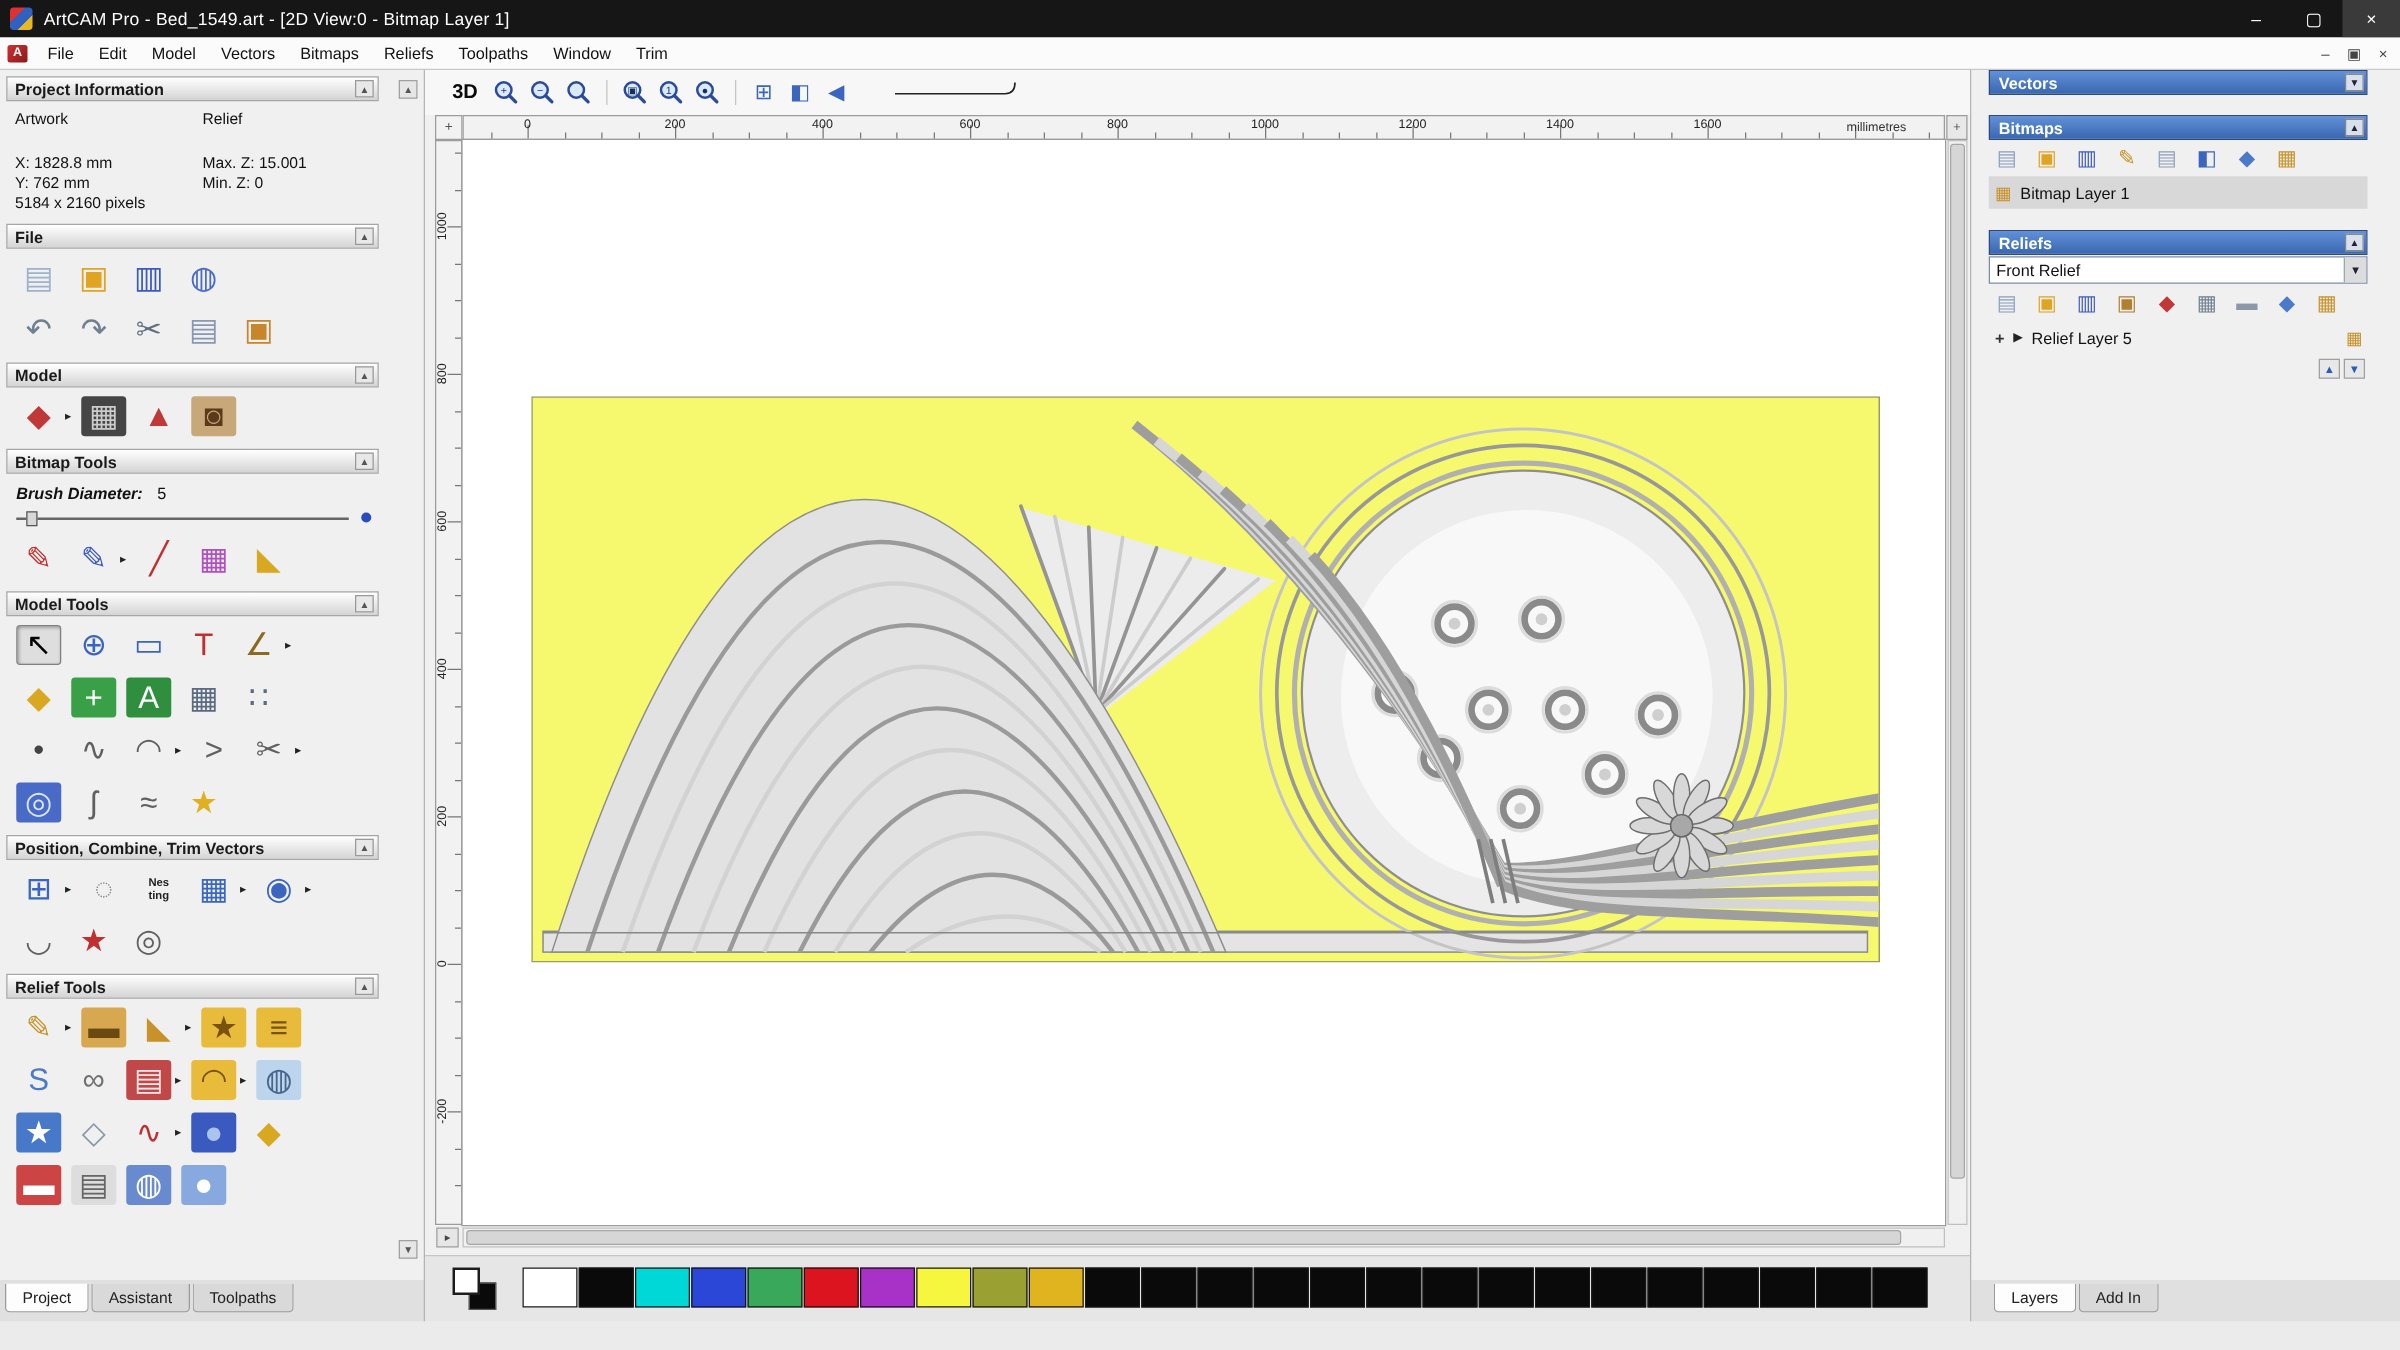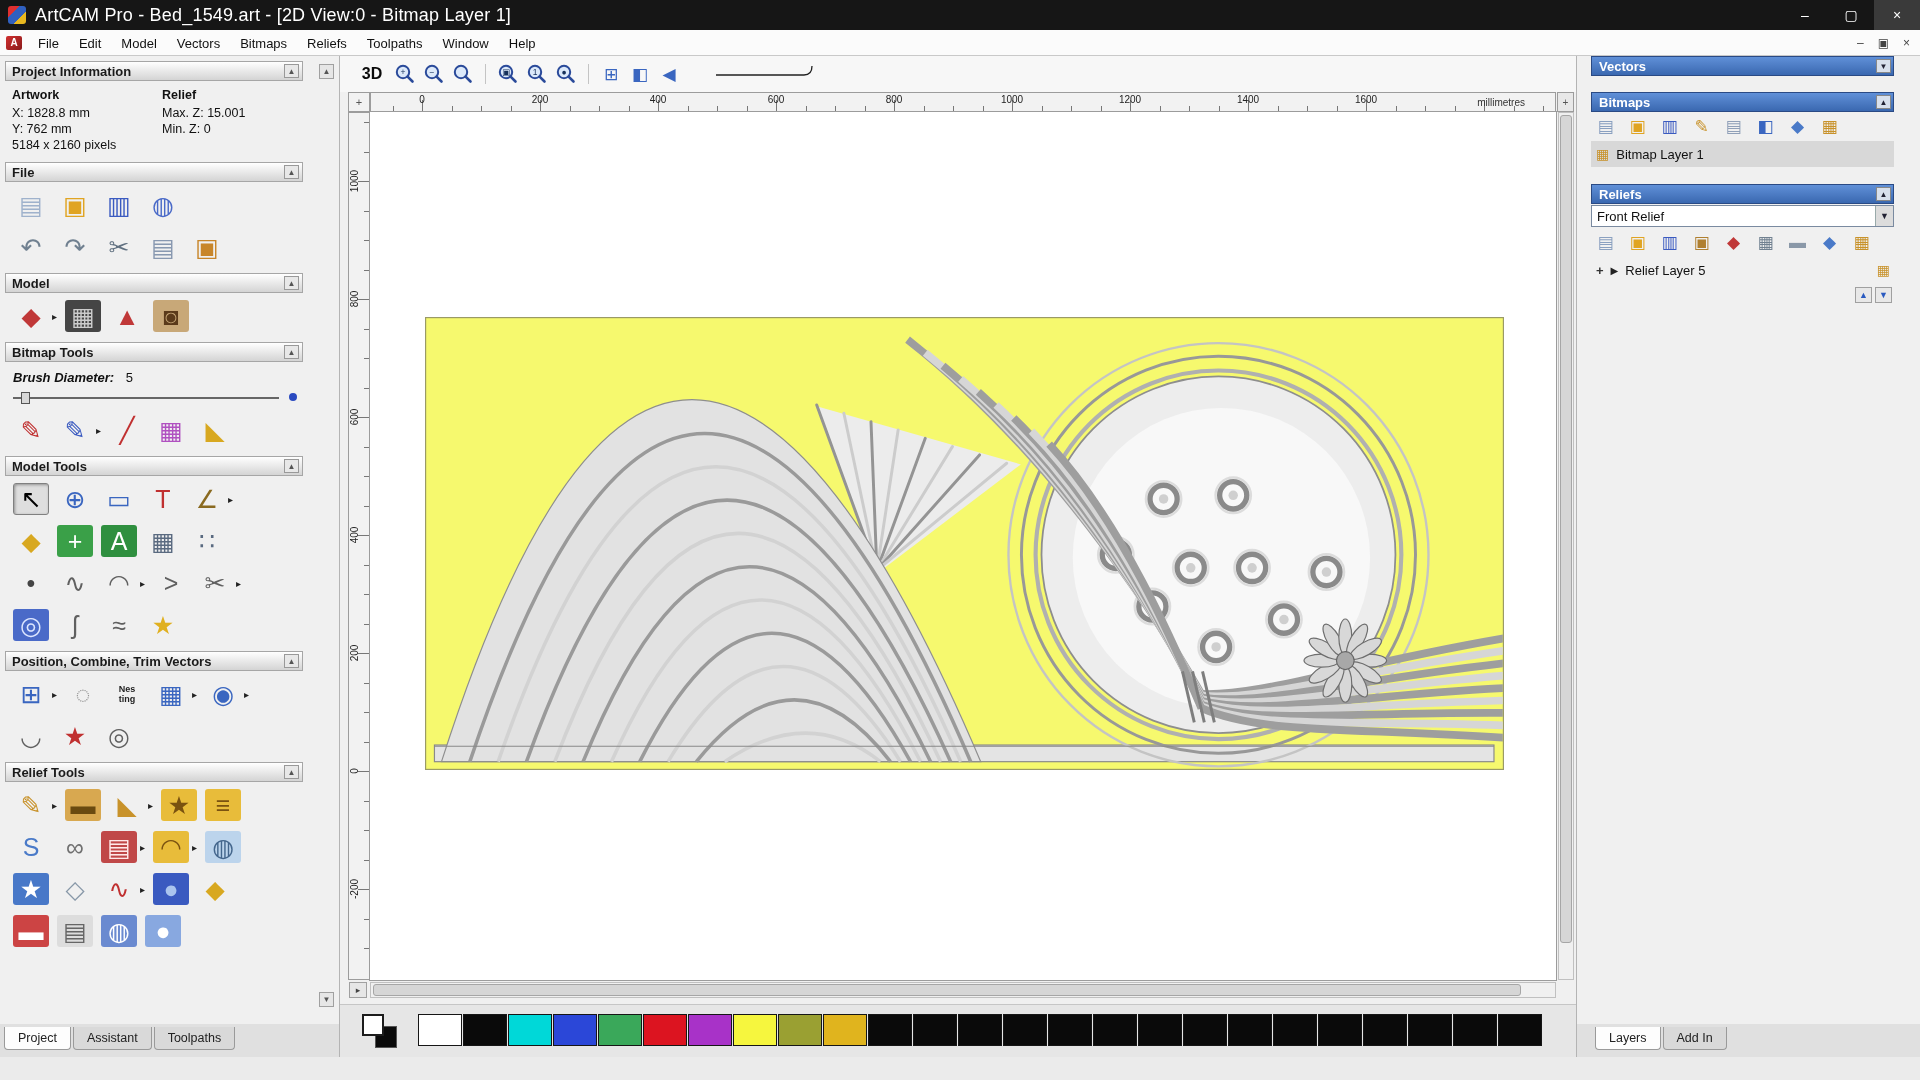--- a/index.html
+++ b/index.html
@@ -5,21 +5,21 @@
   * { box-sizing: border-box; margin: 0; padding: 0; }
   html,body { width:1920px; height:1080px; }
   body { font-family: "Liberation Sans", "DejaVu Sans", sans-serif; background:#888; }
   #root { position:relative; width:1920px; height:1080px; background:#ebebeb; overflow:hidden; }
 
   
   .titlebar { position:absolute; left:0; top:0; width:1920px; height:30px;
     background:var(--titlebar,#161616); color:#fff; display:flex; align-items:center; }
   .app-logo { width:18px; height:18px; margin-left:8px; border-radius:3px;
     background:linear-gradient(135deg,#e03030 33%,#3060c0 33% 66%,#e8b820 66%); }
-  .title-text { font-size:18px; margin-left:9px; letter-spacing:.2px; }
+  .title-text { font-size:14px; margin-left:9px; letter-spacing:.2px; }
   .win-controls { margin-left:auto; display:flex; height:30px; }
   .win-btn { width:46px; height:30px; display:flex; align-items:center; justify-content:center;
     font-size:14px; color:#fff; }
   .win-btn:last-child { background:#3a3a3a; }
 
   
   .menubar { position:absolute; left:0; top:30px; width:1920px; height:26px; background:#fbfbfb;
     border-bottom:1px solid #c9c9c9; display:flex; align-items:center; }
   .doc-icon { width:16px; height:14px; margin:0 6px 0 6px; background:linear-gradient(135deg,#d03030,#8a1a1a);
     color:#fff; font-size:10px; font-weight:bold; display:flex; align-items:center; justify-content:center; border-radius:2px; }
@@ -31,21 +31,21 @@
   .left-panel { position:absolute; left:0; top:56px; width:340px; height:968px; background:#f0f0f0;
     border-right:1px solid #b4b4b4; overflow:hidden; }
   .sec-h { height:20px; margin:5px 36px 2px 5px; padding:0 3px 0 6px;
     background:linear-gradient(#ffffff,#d4d4d4); border:1px solid #a6a6a6;
     display:flex; align-items:center; font-size:13px; font-weight:bold; color:#1a1a1a; }
   .sec-col { margin-left:auto; width:15px; height:14px; border:1px solid #999; background:#e8e8e8;
     font-size:8px; color:#555; display:flex; align-items:center; justify-content:center; }
   .pi-body { display:flex; padding:4px 0 4px 12px; font-size:12.5px; color:#111; }
   .pi-col { line-height:16px; }
   .pi-col:first-child { width:150px; }
-  .pi-t { font-weight:bold; margin-bottom:2px; }
+  .pi-t { font-weight:normal; margin-bottom:19px; }
   .icon-row { display:flex; align-items:center; gap:8px; padding:5px 0 5px 13px; }
   .tool-icon { width:36px; height:32px; display:inline-flex; align-items:center; justify-content:center;
     font-size:25px; border-radius:3px; }
   .tool-icon .glyph { line-height:1; }
   .tool-icon .glyph.txt { font-size:9px; font-weight:bold; line-height:10px; width:32px; text-align:center;
     white-space:normal; }
   .tool-icon.pressed { background:#dedede; border:1px solid #808080; box-shadow:inset 1px 1px 3px rgba(0,0,0,.35); }
   .tool-icon.small { width:25px; height:22px; font-size:17px; }
   .fly { font-size:10px; color:#222; margin-left:-5px; }
   .brush-row { padding:6px 0 2px 13px; font-size:13px; color:#111; }
@@ -159,21 +159,21 @@
     <span class="title-text">ArtCAM Pro - Bed_1549.art - [2D View:0 - Bitmap Layer 1]</span>
     <div class="win-controls" id="win-controls">
         <span class="win-btn">–</span>
         <span class="win-btn">▢</span>
         <span class="win-btn">×</span>
       </div>
   </div>
 
   <div class="menubar">
     <span class="doc-icon">A</span>
-    <span id="menu-items"><span class="menu-item">File</span><span class="menu-item">Edit</span><span class="menu-item">Model</span><span class="menu-item">Vectors</span><span class="menu-item">Bitmaps</span><span class="menu-item">Reliefs</span><span class="menu-item">Toolpaths</span><span class="menu-item">Window</span><span class="menu-item">Help</span></span>
+    <span id="menu-items"><span class="menu-item">File</span><span class="menu-item">Edit</span><span class="menu-item">Model</span><span class="menu-item">Vectors</span><span class="menu-item">Bitmaps</span><span class="menu-item">Reliefs</span><span class="menu-item">Toolpaths</span><span class="menu-item">Window</span><span class="menu-item">Trim</span></span>
     <div class="mdi-controls" id="mdi-controls">
         <span class="" style="font-size: 12px;">–</span>
         <span class="" style="font-size: 12px;">▣</span>
         <span class="" style="font-size: 12px;">×</span>
       </div>
   </div>
 
   <div class="left-panel">
     <div class="sec-h">
       <span>Project Information</span>

